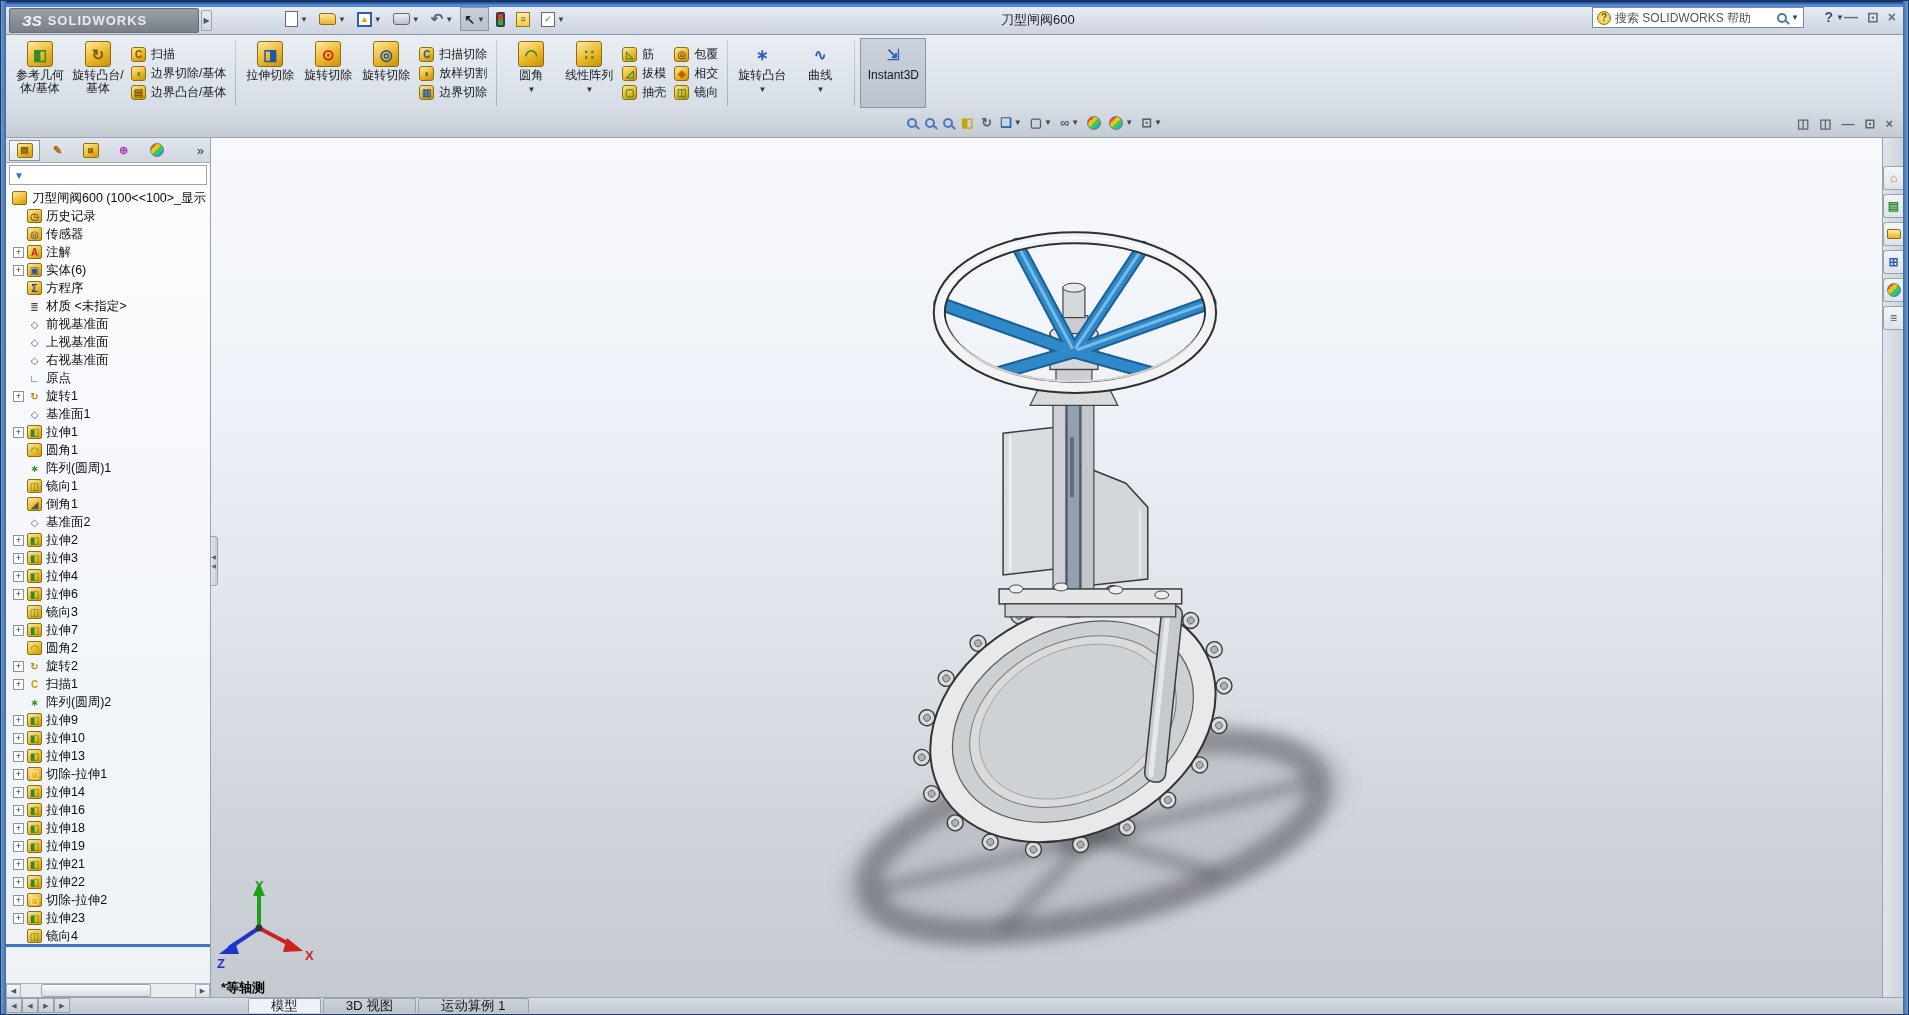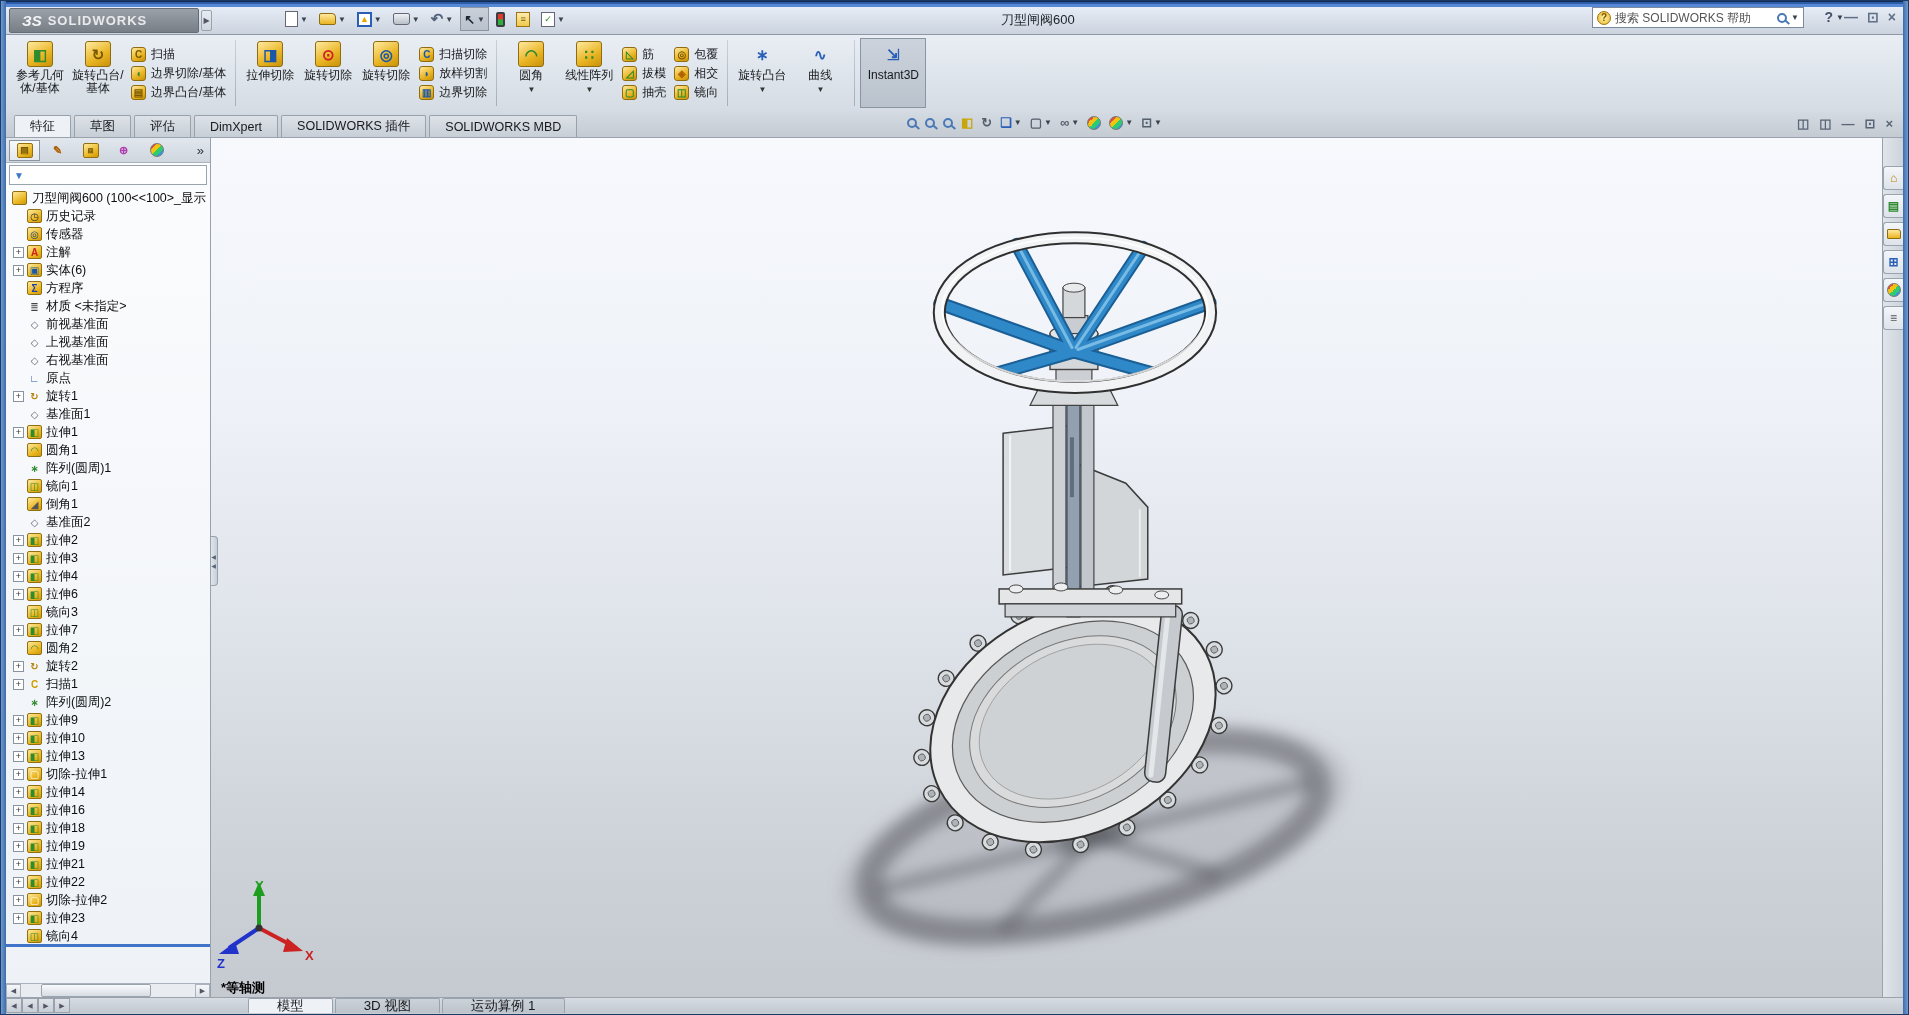--- a/index.html
+++ b/index.html
@@ -143,21 +143,21 @@
   .tpi { font-size:12px; font-weight:bold; }
   .tpi.folder { width:14px; height:10px; background:linear-gradient(#ffe9a0,#e9b422); border:1px solid #8f6c0e; border-radius:1px 3px 1px 1px;}
 
   
   .bottombar { position:absolute; left:5px; right:5px; bottom:1px; height:16px;
     background:linear-gradient(#d7dce3,#c2c9d1); border-top:1px solid #9aa3ad;
     display:flex; align-items:stretch; font-size:11px; z-index:20;}
   .bb-nav { display:flex; margin-right:178px; }
   .bb-nav button { width:16px; background:linear-gradient(#dfe4ea,#c6cdd5); border:1px solid #9aa3ad;
     font-size:7px; color:#556; }
-  .bb-tab { padding:0 28px; margin-right:2px; border:1px solid #9aa3ad; border-bottom:none;
+  .bb-tab { padding:0 22px; margin-right:2px; border:1px solid #9aa3ad; border-bottom:none;
     border-radius:2px 2px 0 0; background:linear-gradient(#ccd2d9,#bcc3cb); display:flex; align-items:center; color:#16181c;}
   .bb-tab.active { background:#eef1f5; }
 </style>
 </head>
 <body>
 
 <div class="window">
   <div class="edge l"></div>
   <div class="edge r"></div>
 
@@ -332,28 +332,20 @@
       <div class="rsep"></div>
       <div class="rgroup">
         <button class="rbig active">
           <span class="ric big plain" style="color: rgb(42, 95, 184);">⇲</span>
           <span class="rlabel">Instant3D</span>
         </button>
       </div>
     </div>
 
   <div class="tabrow">
-    <span id="ctabs" style="display:flex;align-items:flex-end;">
-        <button class="ctab active">特征</button>
-        <button class="ctab">草图</button>
-        <button class="ctab">评估</button>
-        <button class="ctab">DimXpert</button>
-        <button class="ctab">SOLIDWORKS 插件</button>
-        <button class="ctab">SOLIDWORKS MBD</button>
-      </span>
     <span class="hud-bar" id="hudbar">
         <button class="hud">
           <span class="mag"></span>
         </button>
         <button class="hud">
           <span class="mag"></span>
         </button>
         <button class="hud">
           <span class="mag"></span>
         </button>

